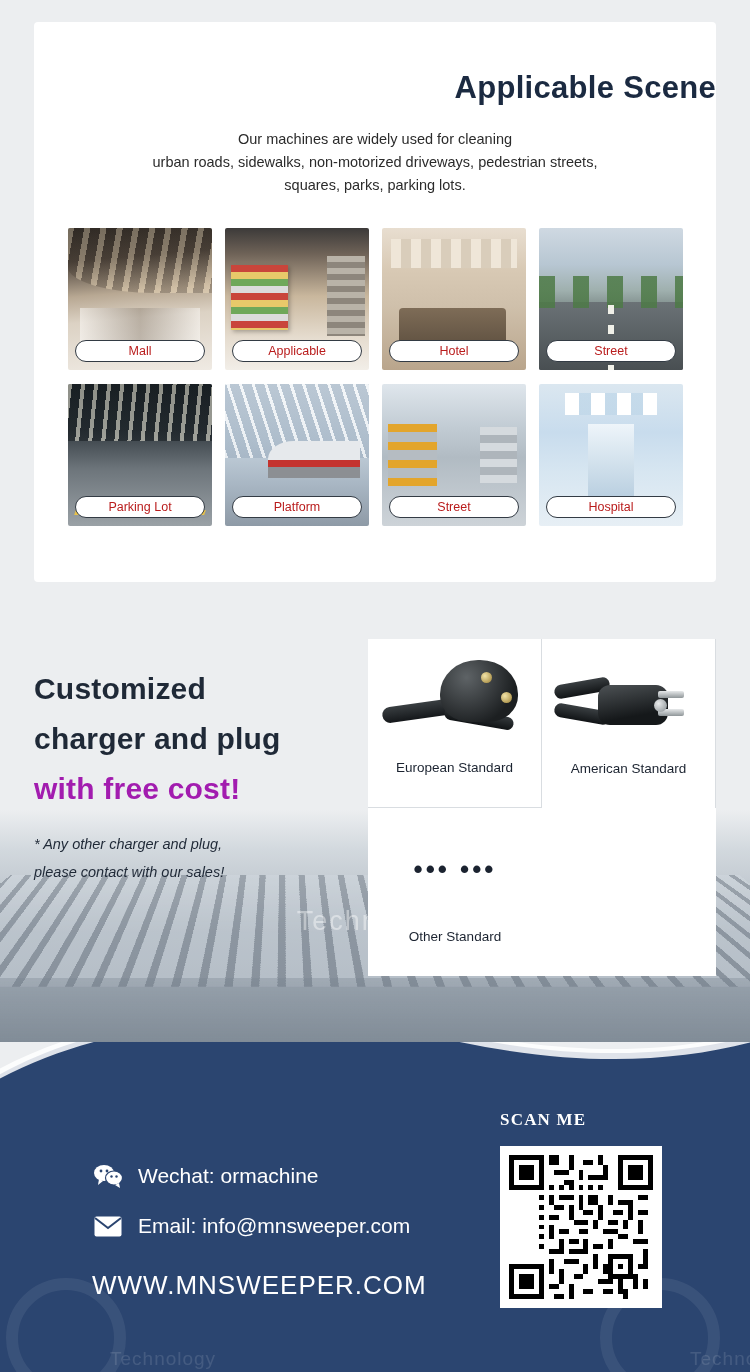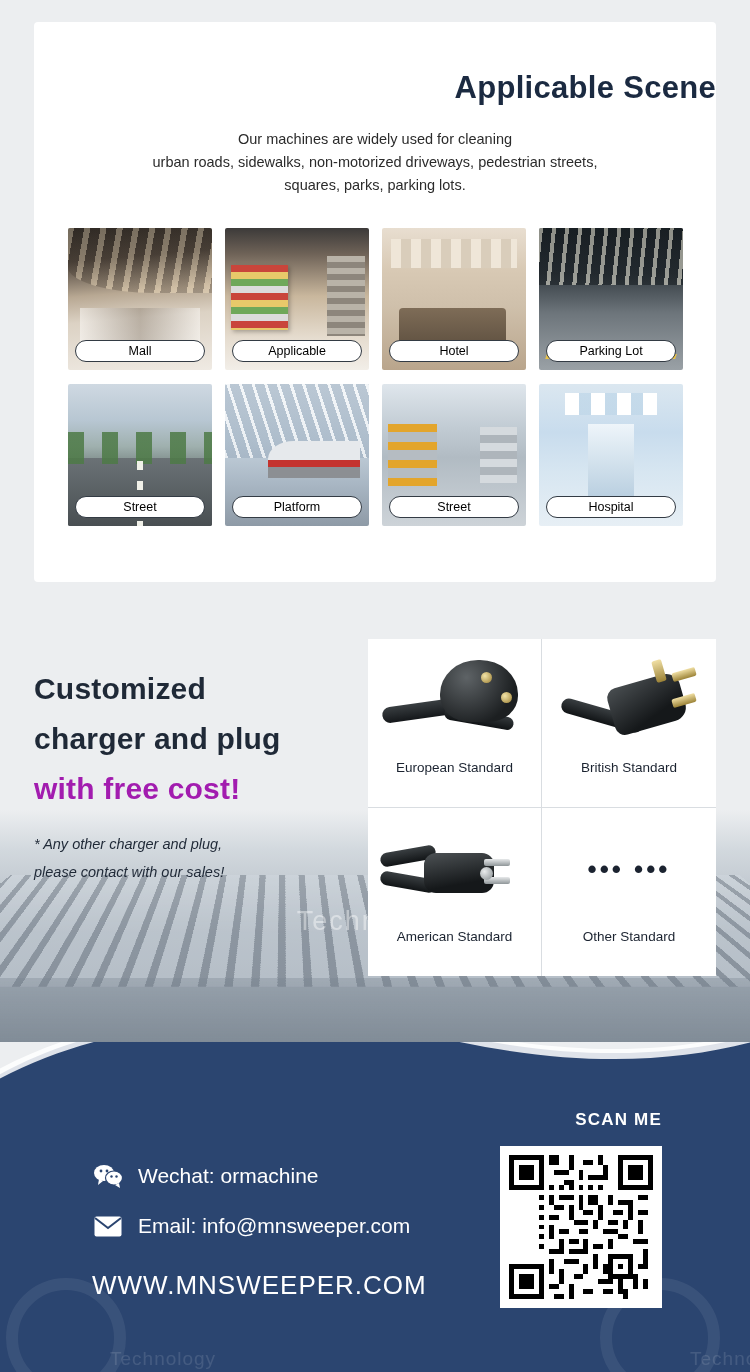--- a/index.html
+++ b/index.html
@@ -66,21 +66,21 @@
     left: 7px;
     right: 7px;
     bottom: 8px;
     height: 22px;
     line-height: 21px;
     text-align: center;
     background: #ffffff;
     border: 1px solid #333b44;
     border-radius: 11px;
     font-size: 12.5px;
-    color: #000000;
+    color: #b91c1c;
     white-space: nowrap;
     overflow: hidden;
   }
 
   
   .ph-mall { background: linear-gradient(175deg,#2a2622 0%,#4b423a 22%,#b8a893 45%,#dcd2c4 62%,#efeae3 100%); }
   .ph-mall:before {
     content: ""; position: absolute; left: 0; top: 0; width: 100%; height: 46%;
     background: repeating-linear-gradient(100deg, rgba(255,235,200,.35) 0 6px, rgba(60,50,40,.25) 6px 16px);
     border-bottom-left-radius: 60% 40%;
@@ -412,21 +412,22 @@
     font-weight: normal;
     color: #ffffff;
     letter-spacing: 1px;
   }
 
   .scan-wrap {
     position: absolute;
     left: 500px;
     top: 68px;
     width: 162px;
-    text-align: right;
+    text-align: left;
+    font-family: Liberation Serif, serif;
   }
   .scan-me {
     font-size: 17px;
     font-weight: bold;
     color: #ffffff;
     letter-spacing: 1.2px;
     margin-bottom: 16px;
   }
   .qr {
     width: 162px;
@@ -458,29 +459,29 @@
         <div class="scene-photo ph-super"></div>
         <div class="scene-label">Applicable</div>
       </div>
 
       <div class="scene-cell">
         <div class="scene-photo ph-hotel"></div>
         <div class="scene-label">Hotel</div>
       </div>
 
       <div class="scene-cell">
-        <div class="scene-photo ph-parking"></div>
-        <div class="scene-label">Parking Lot</div>
-      </div>
-
-      <div class="scene-cell">
         <div class="scene-photo ph-street">
             <div class="tree"></div>
           </div>
         <div class="scene-label">Street</div>
+      </div>
+
+      <div class="scene-cell">
+        <div class="scene-photo ph-parking"></div>
+        <div class="scene-label">Parking Lot</div>
       </div>
 
       <div class="scene-cell">
         <div class="scene-photo ph-platform"></div>
         <div class="scene-label">Platform</div>
       </div>
 
       <div class="scene-cell">
         <div class="scene-photo ph-factory"></div>
         <div class="scene-label">Street</div>
@@ -518,30 +519,20 @@
           <div class="plug-art">
             <div class="eu-cable"></div>
             <div class="eu-cable2"></div>
             <div class="eu-body"></div>
             <div class="eu-pin p1"></div>
             <div class="eu-pin p2"></div>
           </div>
           <div class="plug-name">European  Standard</div>
         </div>
 
-        <div class="plug-cell bdr-b">
-          <div class="plug-art">
-            <div class="uk-cable"></div>
-            <div class="uk-body"></div>
-            <div class="uk-pin a"></div>
-            <div class="uk-pin b"></div>
-            <div class="uk-pin c"></div>
-          </div>
-          <div class="plug-name">British  Standard</div>
-        </div>
 
         <div class="plug-cell bdr-r">
           <div class="plug-art">
             <div class="us-cable"></div>
             <div class="us-cable2"></div>
             <div class="us-body"></div>
             <div class="us-pin a"></div>
             <div class="us-pin b"></div>
             <div class="us-round"></div>
           </div>

